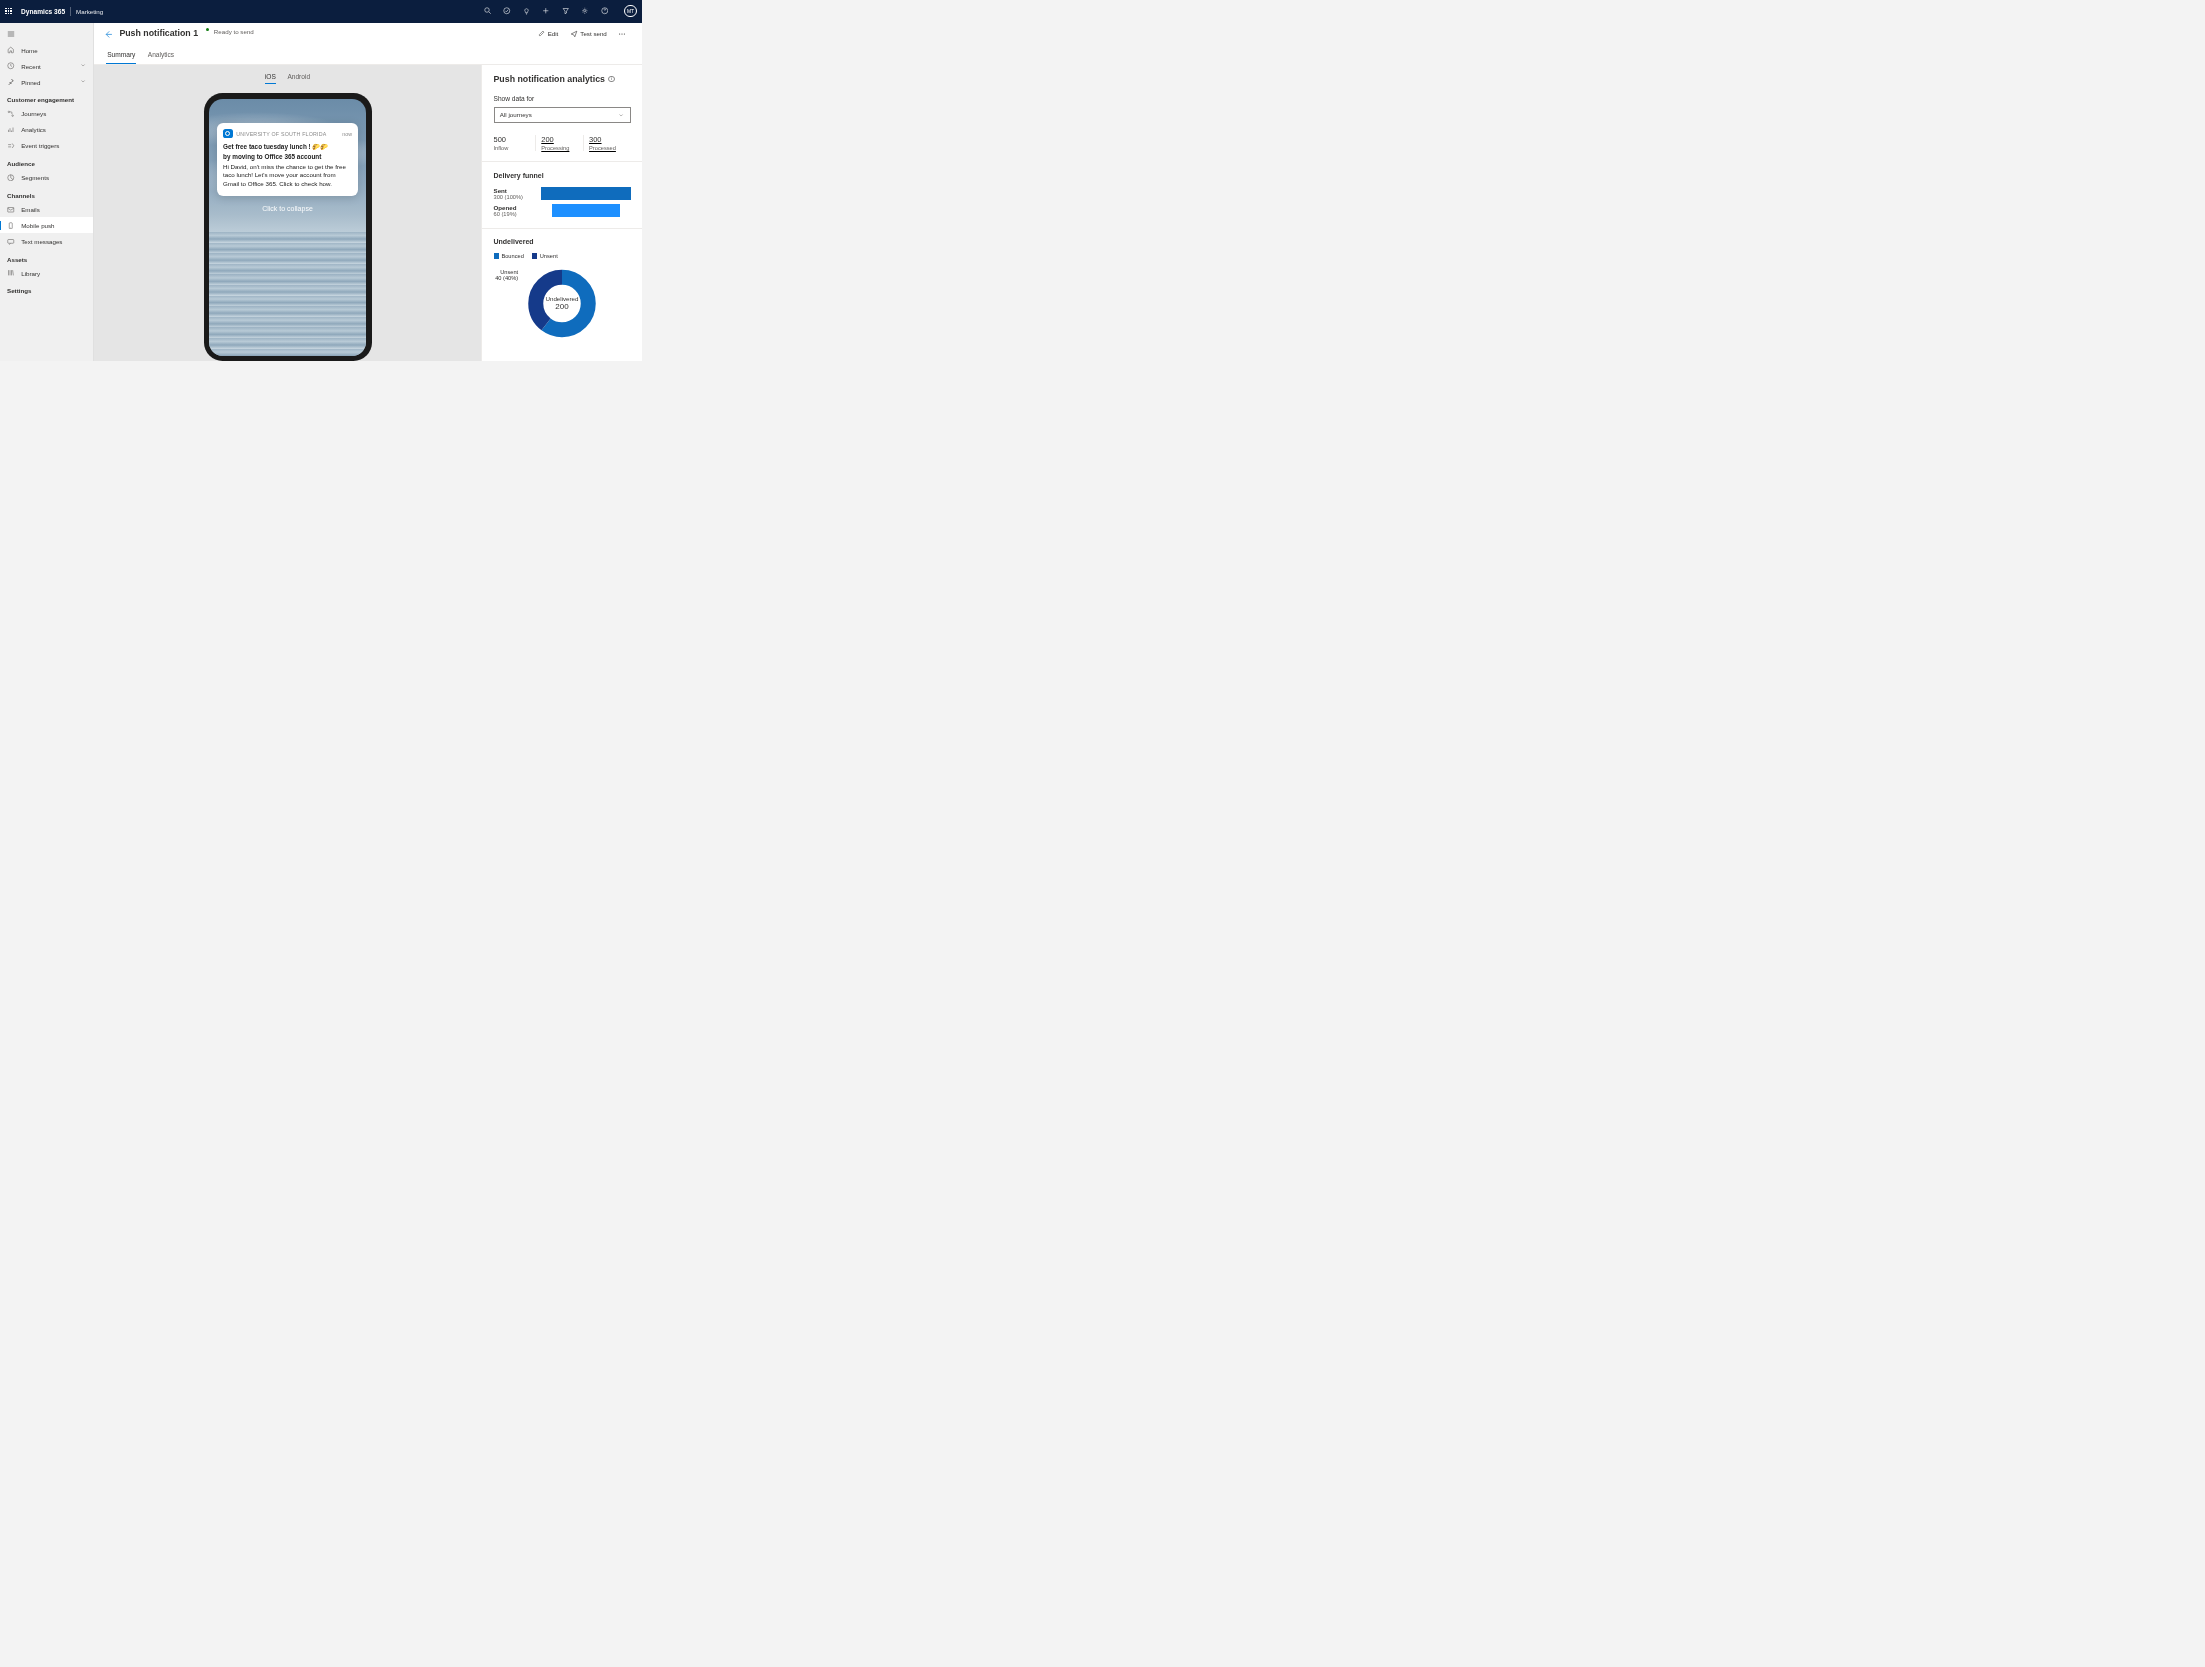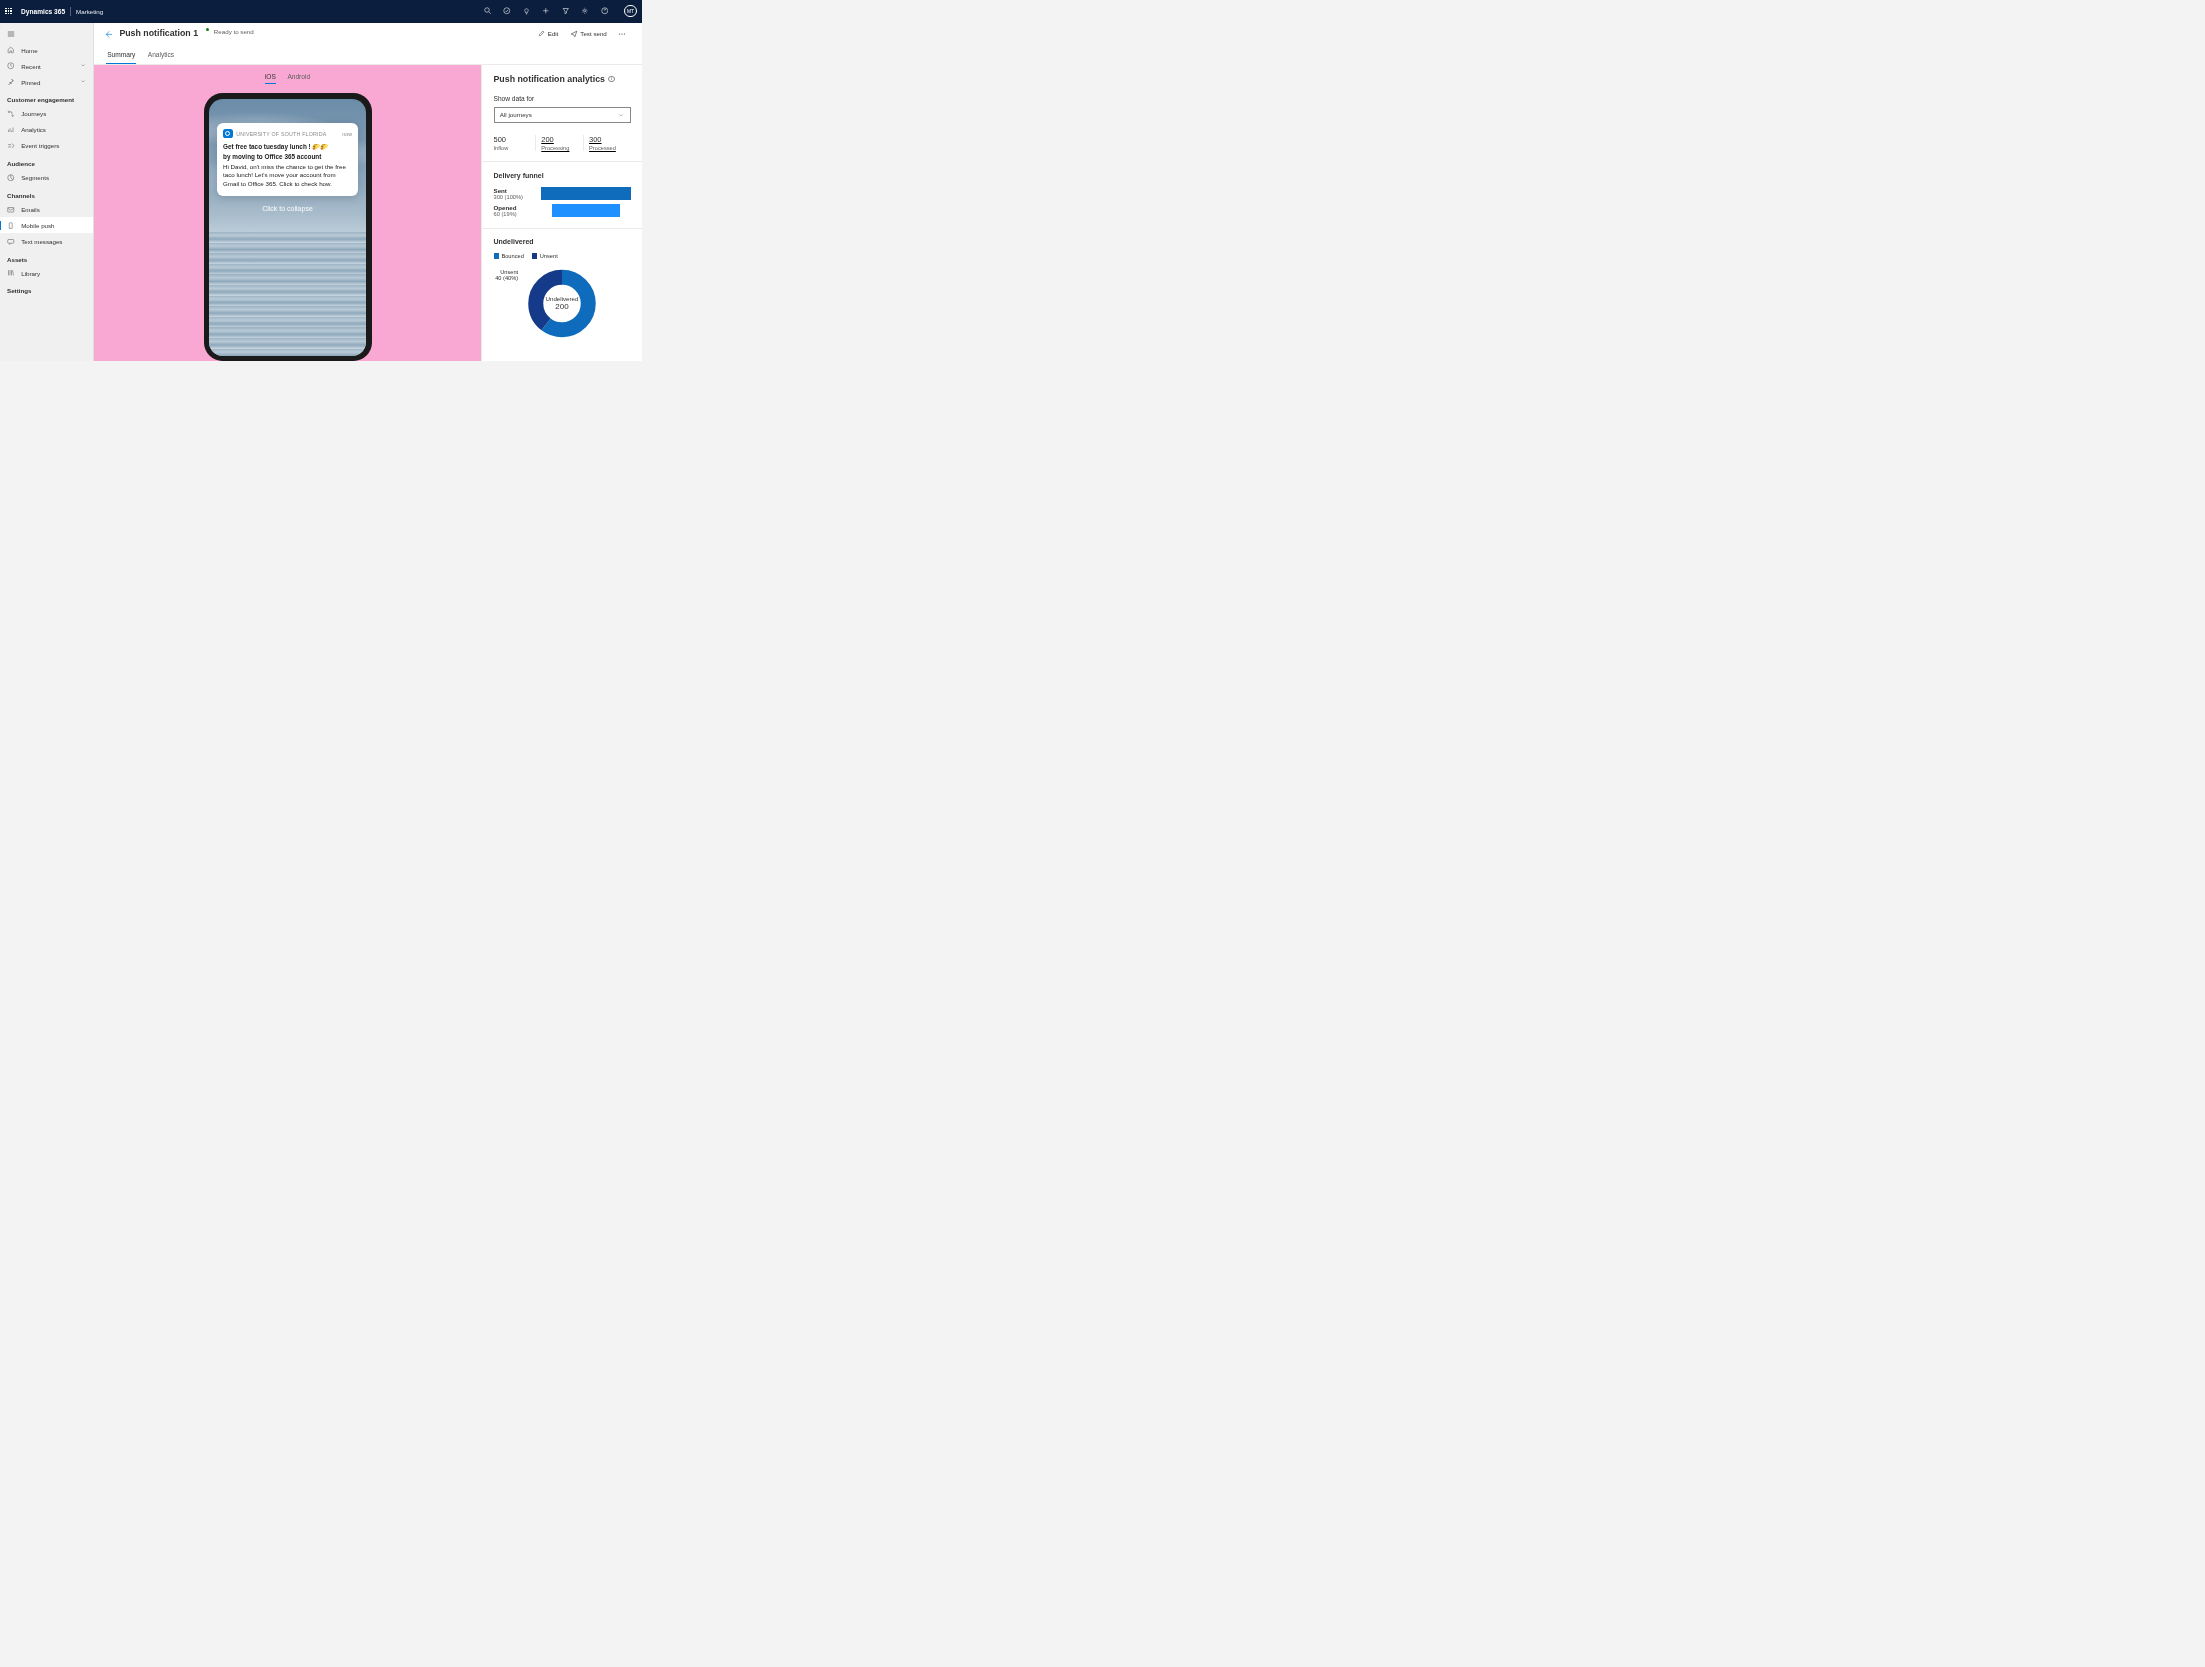--- a/index.html
+++ b/index.html
@@ -41,21 +41,21 @@
 .status-text { font-size: 6.2px; color: #605e5c; }
 .header-spacer { flex: 1; }
 .header-action { display: flex; align-items: center; gap: 2.6px; cursor: pointer; font-size: 6.2px; color: #323130; padding: 1.8px 3.5px; }
 .header-action svg { stroke: #323130; fill: none; stroke-width: 1.5; }
 .more-dots { cursor: pointer; padding: 1.8px 3.5px; }
 
 .tabs-row { display: flex; padding: 0 12.3px; border-bottom: 0.4px solid #edebe9; gap: 10.6px; }
 .tab { padding: 4.4px 0.9px 5.3px; font-size: 6.6px; color: #605e5c; cursor: pointer; border-bottom: 1.3px solid transparent; }
 .tab.active { color: #323130; border-bottom-color: #0078d4; font-weight: 400; }
 
-.content-row { flex: 1; display: flex; overflow: hidden; background: #f9a8d4; }
+.content-row { flex: 1; display: flex; overflow: hidden; background: #e5e5e5; }
 .preview-area { flex: 1; display: flex; flex-direction: column; align-items: center; padding-top: 8px; overflow: hidden; }
 .device-tabs { display: flex; gap: 11.5px; margin-bottom: 9.7px; }
 .device-tab { font-size: 6.6px; color: #605e5c; cursor: pointer; padding-bottom: 2.6px; border-bottom: 1.3px solid transparent; }
 .device-tab.active { color: #323130; border-bottom-color: #0078d4; }
 
 
 .phone { width: 168px; height: 335px; background: #1a1a1a; border-radius: 18.5px; padding: 5.3px; position: relative; }
 .phone-screen { width: 100%; height: 100%; border-radius: 14px; overflow: hidden; background: linear-gradient(180deg, #6b8ca8 0%, #8aa5bc 30%, #a8bccb 45%, #c5d4de 55%, #b8c8d4 60%, #d8e2e9 65%, #c4d3dc 75%, #b5c6d2 85%, #a8bccb 100%); position: relative; }
 .sky-clouds { position: absolute; top: 0; left: 0; right: 0; height: 60%; background: radial-gradient(ellipse 88px 17.6px at 30% 20%, rgba(255,255,255,0.4), transparent), radial-gradient(ellipse 79px 15.4px at 70% 35%, rgba(255,255,255,0.35), transparent), radial-gradient(ellipse 97px 20px at 40% 50%, rgba(255,255,255,0.3), transparent); }
 .water { position: absolute; bottom: 0; left: 0; right: 0; height: 48%; background: repeating-linear-gradient(180deg, #9db3c4 0px, #b8cad6 3.5px, #8fa8bb 7px, #c5d4de 10.6px); }

